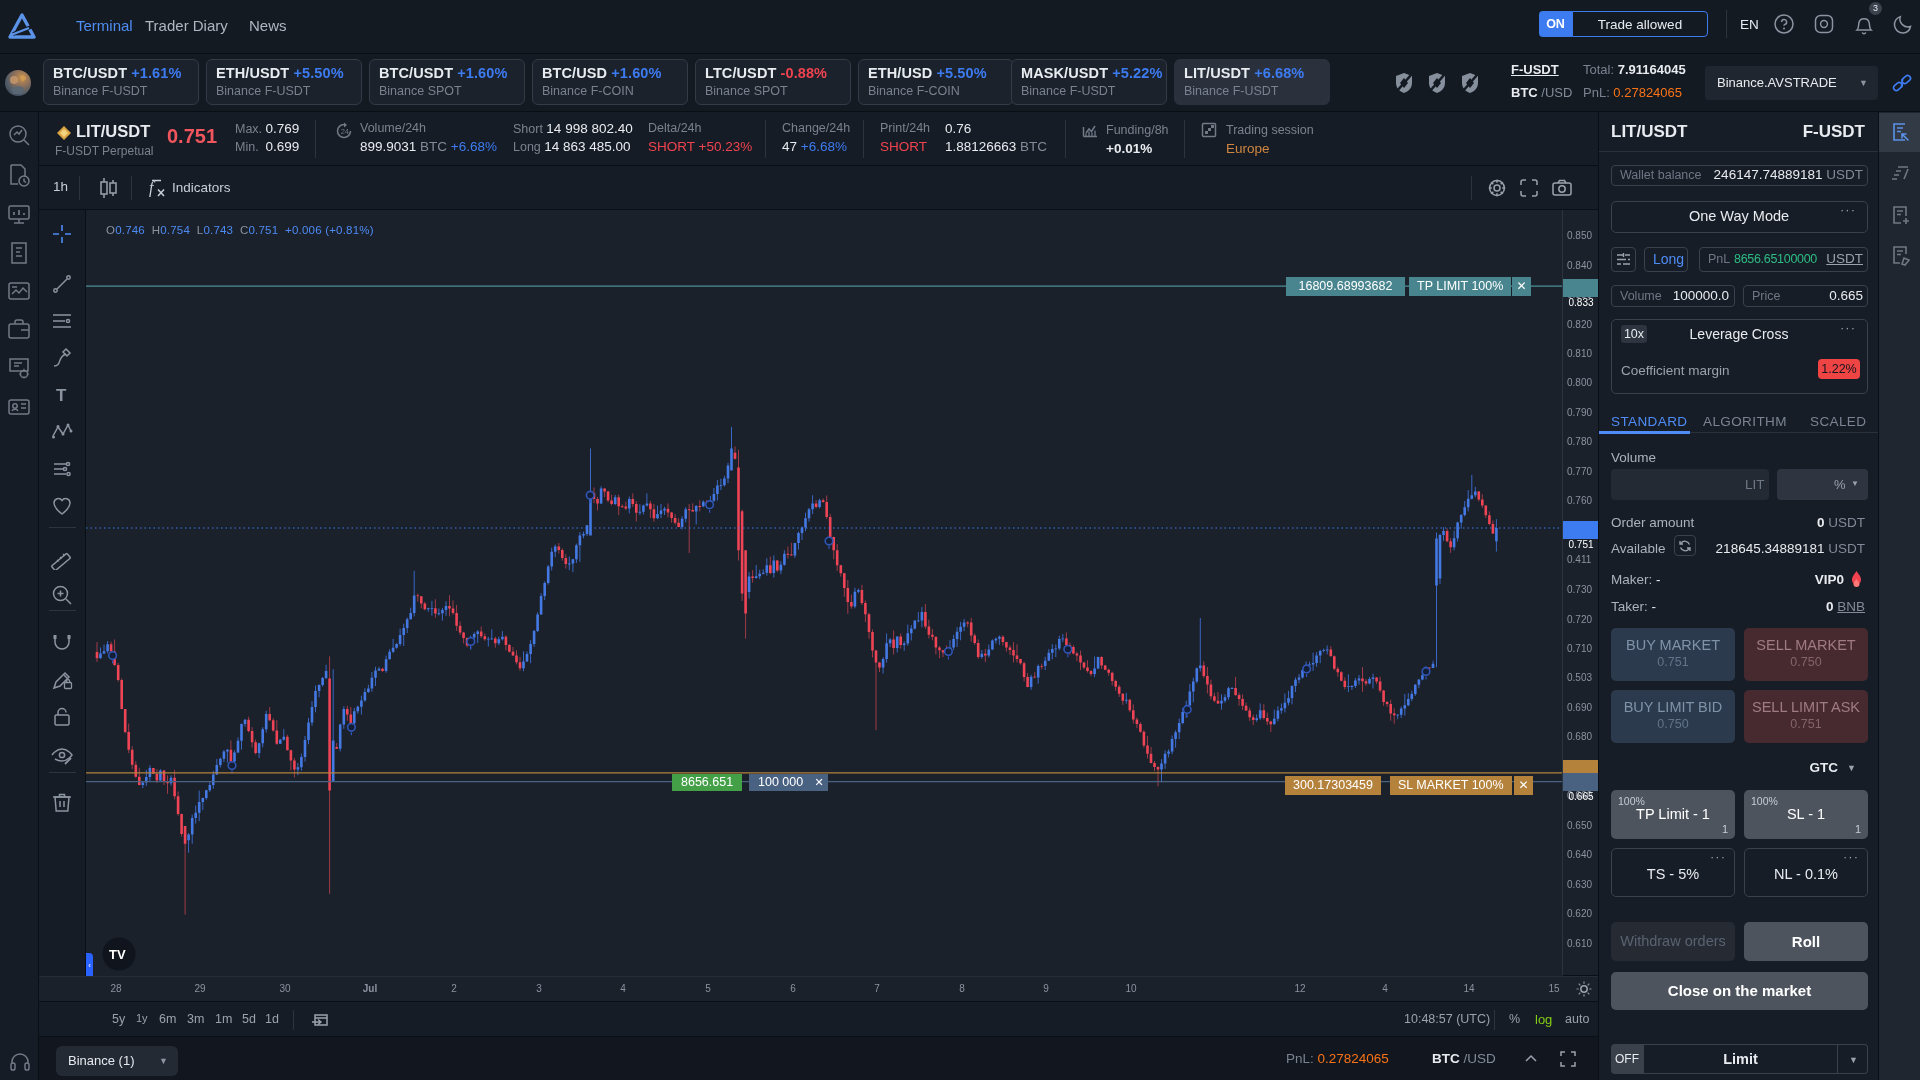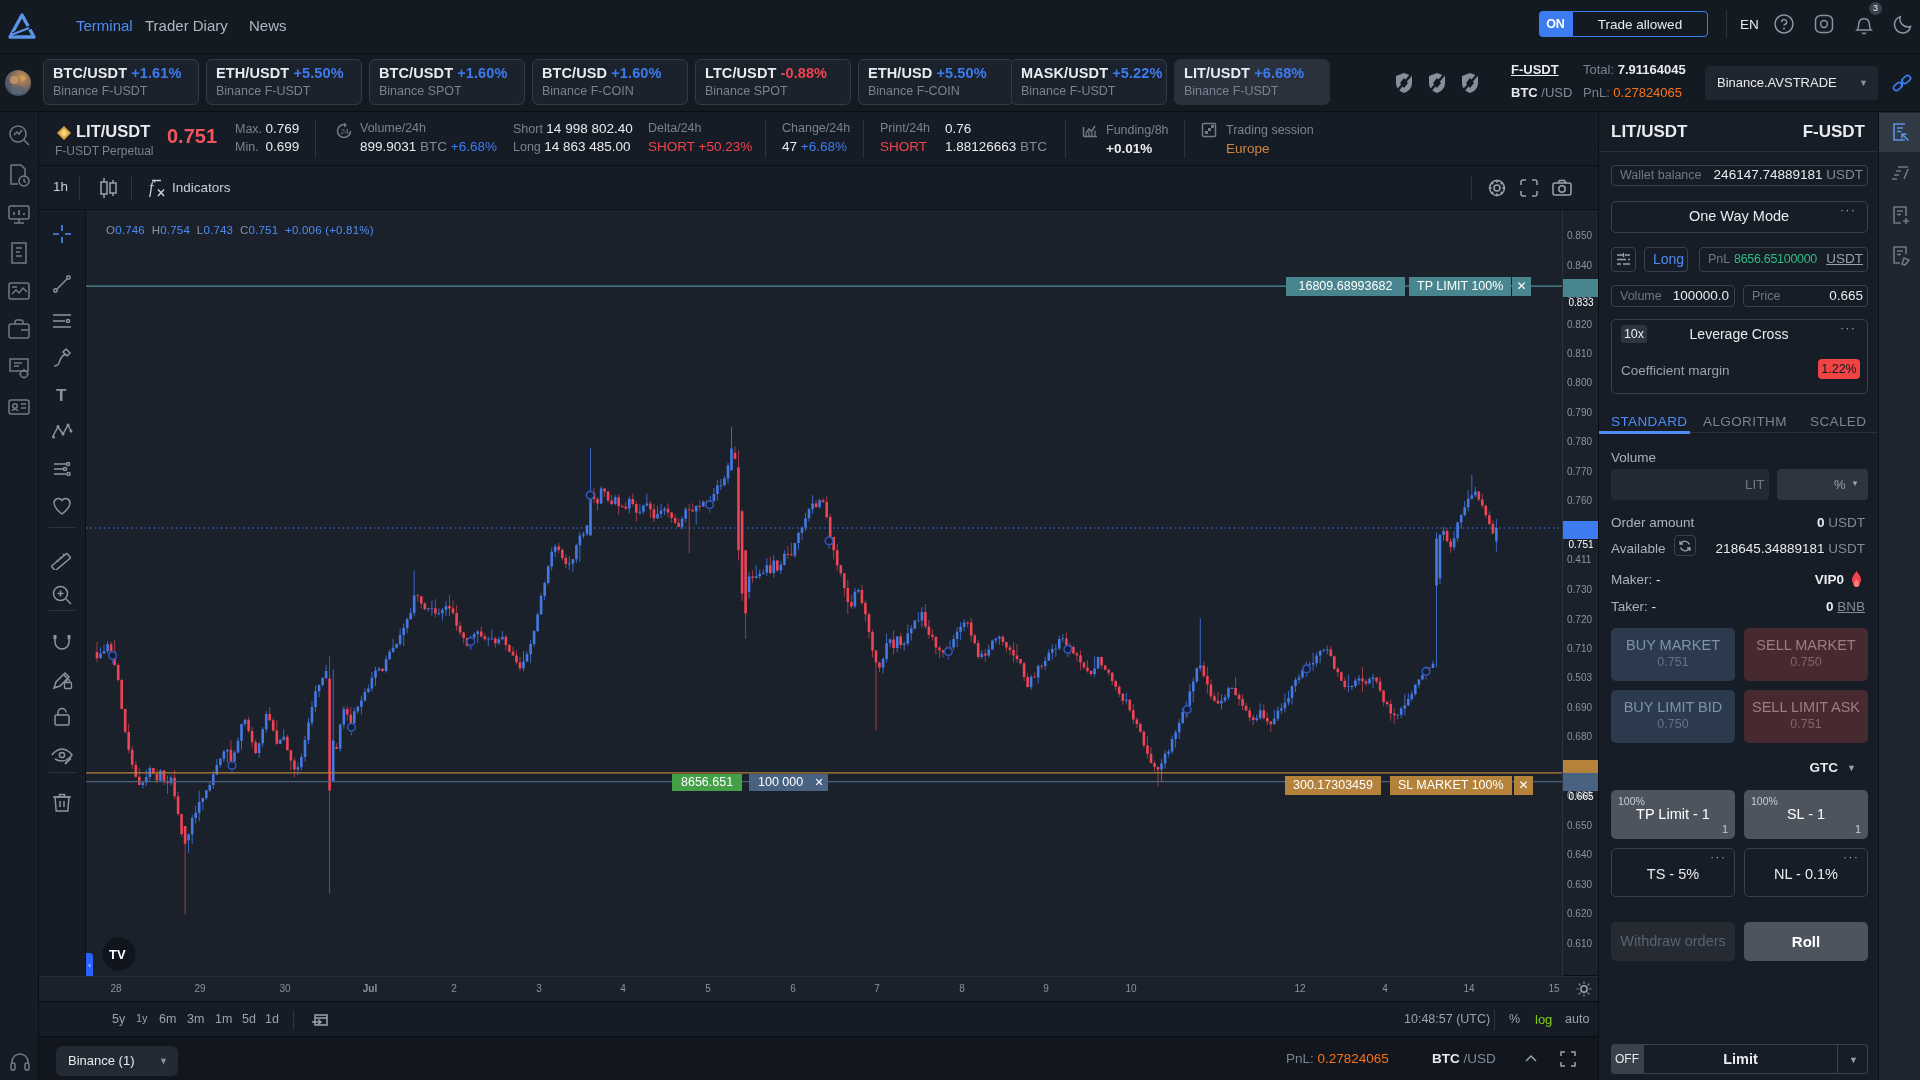--- a/index.html
+++ b/index.html
@@ -648,20 +648,21 @@
     <div class="btn ibox" style="left:12px;top:736px;width:124px;height:49px">
       <div style="position:absolute;right:8px;top:0px;color:#9aa2ad;font-size:13px;letter-spacing:1px">···</div>
       <div style="margin-top:17px;font-size:14.5px;color:#e8ebef">TS - 5%</div>
     </div>
     <div class="btn ibox" style="left:145px;top:736px;width:124px;height:49px">
       <div style="position:absolute;right:8px;top:0px;color:#9aa2ad;font-size:13px;letter-spacing:1px">···</div>
       <div style="margin-top:17px;font-size:14.5px;color:#e8ebef">NL - 0.1%</div>
     </div>
     <div class="btn" style="left:12px;top:810px;width:124px;height:39px;background:#262b33;color:#596271;font-size:14.5px;line-height:39px">Withdraw orders</div>
     <div class="btn" style="left:145px;top:810px;width:124px;height:39px;background:#4d545e;color:#fff;font-size:15px;line-height:39px;font-weight:bold">Roll</div>
+    <div class="btn" style="left:12px;top:860px;width:257px;height:38px;background:#4d545e;color:#fff;font-size:15px;line-height:38px;font-weight:bold">Close on the market</div>
     <div class="abs" style="left:12px;top:932px;width:32px;height:30px;background:#3a414b;border-radius:4px 0 0 4px;color:#e8ebef;font-size:12px;text-align:center;line-height:30px">OFF</div>
     <div class="abs" style="left:44px;top:932px;width:195px;height:30px;border:1px solid #39414e;color:#e8ebef;font-size:14.5px;font-weight:bold;text-align:center;line-height:29px">Limit</div>
     <div class="abs" style="left:239px;top:932px;width:30px;height:30px;border:1px solid #39414e;border-left:none;border-radius:0 4px 4px 0"></div>
     <div class="abs" style="left:250px;top:943px;color:#9aa2ad;font-size:9px">▼</div>
   </div>
 <div class="abs" style="left:1878px;top:112px;width:42px;height:968px;background:#20262f;border-left:1px solid #0a0e15">
     <div class="abs" style="left:0;top:1px;width:42px;height:39px;background:#323a46"></div>
     <div class="abs" style="left:10px;top:9px">
       <svg width="22" height="22" viewBox="0 0 22 22" style="">
         <path d="M16 3H5v16h11" stroke="#5b93e8" stroke-width="1.6" fill="none"></path>

